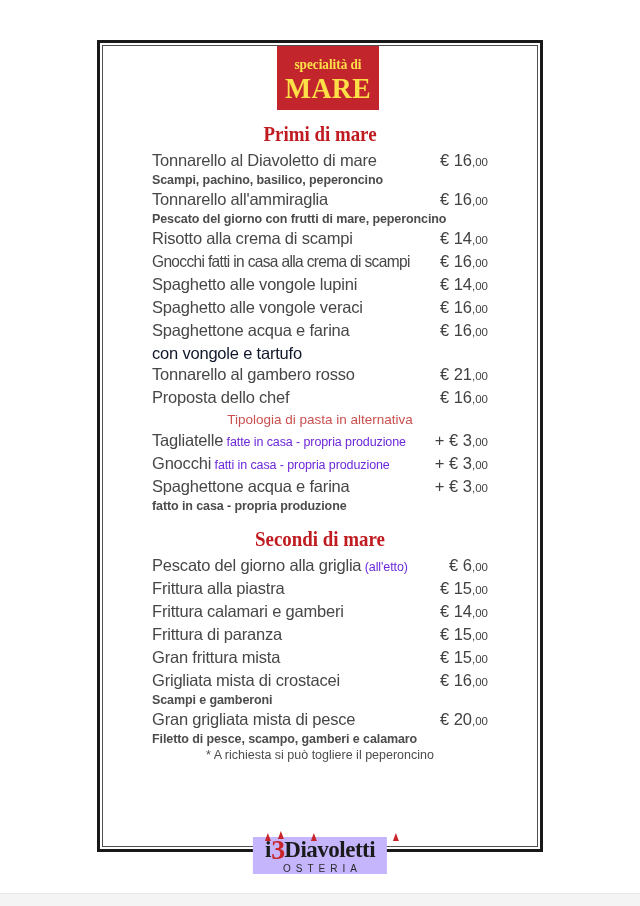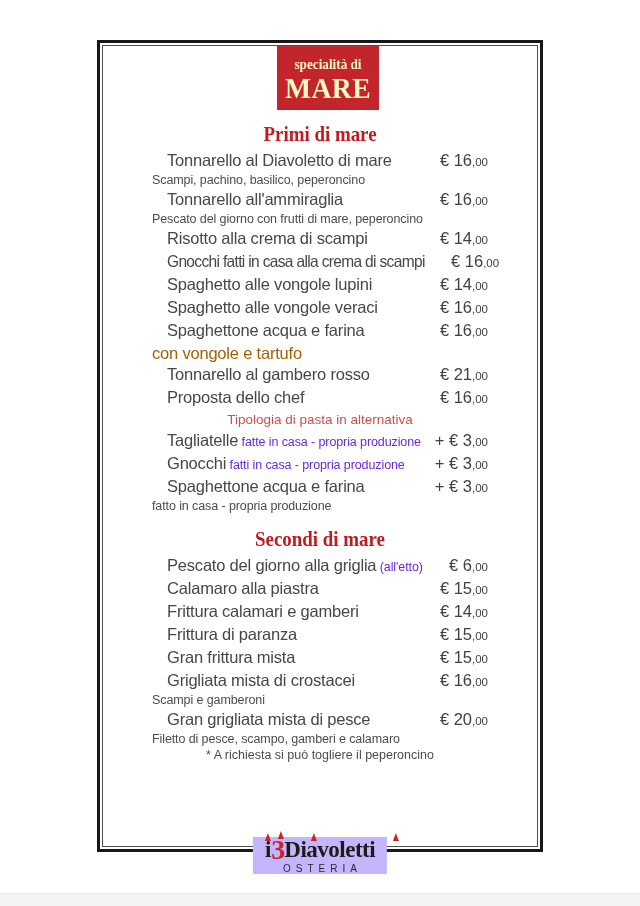--- a/index.html
+++ b/index.html
@@ -13,47 +13,47 @@
     border:3px solid #181818;box-sizing:border-box;background:#ffffff;
   }
   .frame-inner{
     position:absolute;left:2px;right:2px;top:2px;bottom:2px;
     border:1px solid #4f4f4f;pointer-events:none;
   }
   
   .badge{
     position:absolute;top:3px;left:50%;margin-left:-43px;
     width:102px;height:64px;background:#c2262c;z-index:3;
-    text-align:center;color:#fef9c3;
+    text-align:center;color:#fde047;
     font-family:"Liberation Serif","DejaVu Serif",serif;font-weight:bold;
   }
   .badge-line1{display:block;font-size:15px;line-height:17px;margin-top:10px;transform:scaleX(0.88);}
   .badge-line2{display:block;font-size:30px;line-height:30px;transform:scaleX(0.92);letter-spacing:0.5px;}
   
   .content{
     position:absolute;left:0;right:0;top:0;bottom:0;
     padding:66px 52px 0 52px;box-sizing:border-box;
   }
   .sec-title{
     font-family:"Liberation Serif","DejaVu Serif",serif;
     font-weight:bold;font-size:22px;line-height:26px;color:#c01b20;
     text-align:center;margin:12px 0 3px 0;transform:scaleX(0.86);
   }
   .sec-note{
     color:#c9504e;font-size:13.5px;line-height:17px;text-align:center;margin:1px 0 2px 0;
   }
   .row{display:flex;align-items:baseline;line-height:21px;}
-  .nm{flex:1;color:#474747;font-size:16.5px;white-space:nowrap;margin-left:15px;}
+  .nm{flex:1;color:#474747;font-size:16.5px;white-space:nowrap;}
   .nm-main{letter-spacing:-0.2px;}
   .nm-main.tight{display:inline-block;letter-spacing:-0.7px;transform:scaleX(0.94);transform-origin:left center;}
   .nm-small{font-size:12.5px;color:#6d28d9;letter-spacing:-0.1px;}
   .pr{flex:none;width:58px;color:#414141;font-size:16.5px;text-align:right;white-space:nowrap;}
   .pr-cents{font-size:11.5px;letter-spacing:0;}
-  .line2{color:#a16207;font-size:16.5px;line-height:21px;letter-spacing:-0.2px;}
-  .sub{color:#4c4c4c;font-size:12.5px;line-height:15px;margin-bottom:1px;letter-spacing:-0.1px;}
+  .line2{color:#0f172a;font-size:16.5px;line-height:21px;letter-spacing:-0.2px;}
+  .sub{color:#4c4c4c;font-size:12.5px;line-height:15px;margin-bottom:1px;letter-spacing:-0.1px;font-weight:bold;}
   .footnote{
     text-align:center;color:#4c4c4c;font-size:12.5px;line-height:15px;
   }
   
   .logo-wrap{
     position:absolute;left:50%;bottom:-25px;transform:translateX(-50%);
     background:#c4b5fd;padding:0 12px;z-index:3;text-align:center;
   }
   .logo-line{
     position:relative;display:inline-block;white-space:nowrap;
@@ -213,21 +213,21 @@
   <div class="item">
     <div class="row">
       <div class="nm"><span class="nm-main">Pescato del giorno alla griglia</span><span class="nm-small"> (all'etto)</span></div>
       <div class="pr"><span class="pr-main">€ 6</span><span class="pr-cents">,00</span></div>
     </div>
 
   </div>
 
   <div class="item">
     <div class="row">
-      <div class="nm"><span class="nm-main">Calamaro alla piastra</span></div>
+      <div class="nm"><span class="nm-main">Frittura alla piastra</span></div>
       <div class="pr"><span class="pr-main">€ 15</span><span class="pr-cents">,00</span></div>
     </div>
 
   </div>
 
   <div class="item">
     <div class="row">
       <div class="nm"><span class="nm-main">Frittura calamari e gamberi</span></div>
       <div class="pr"><span class="pr-main">€ 14</span><span class="pr-cents">,00</span></div>
     </div>

